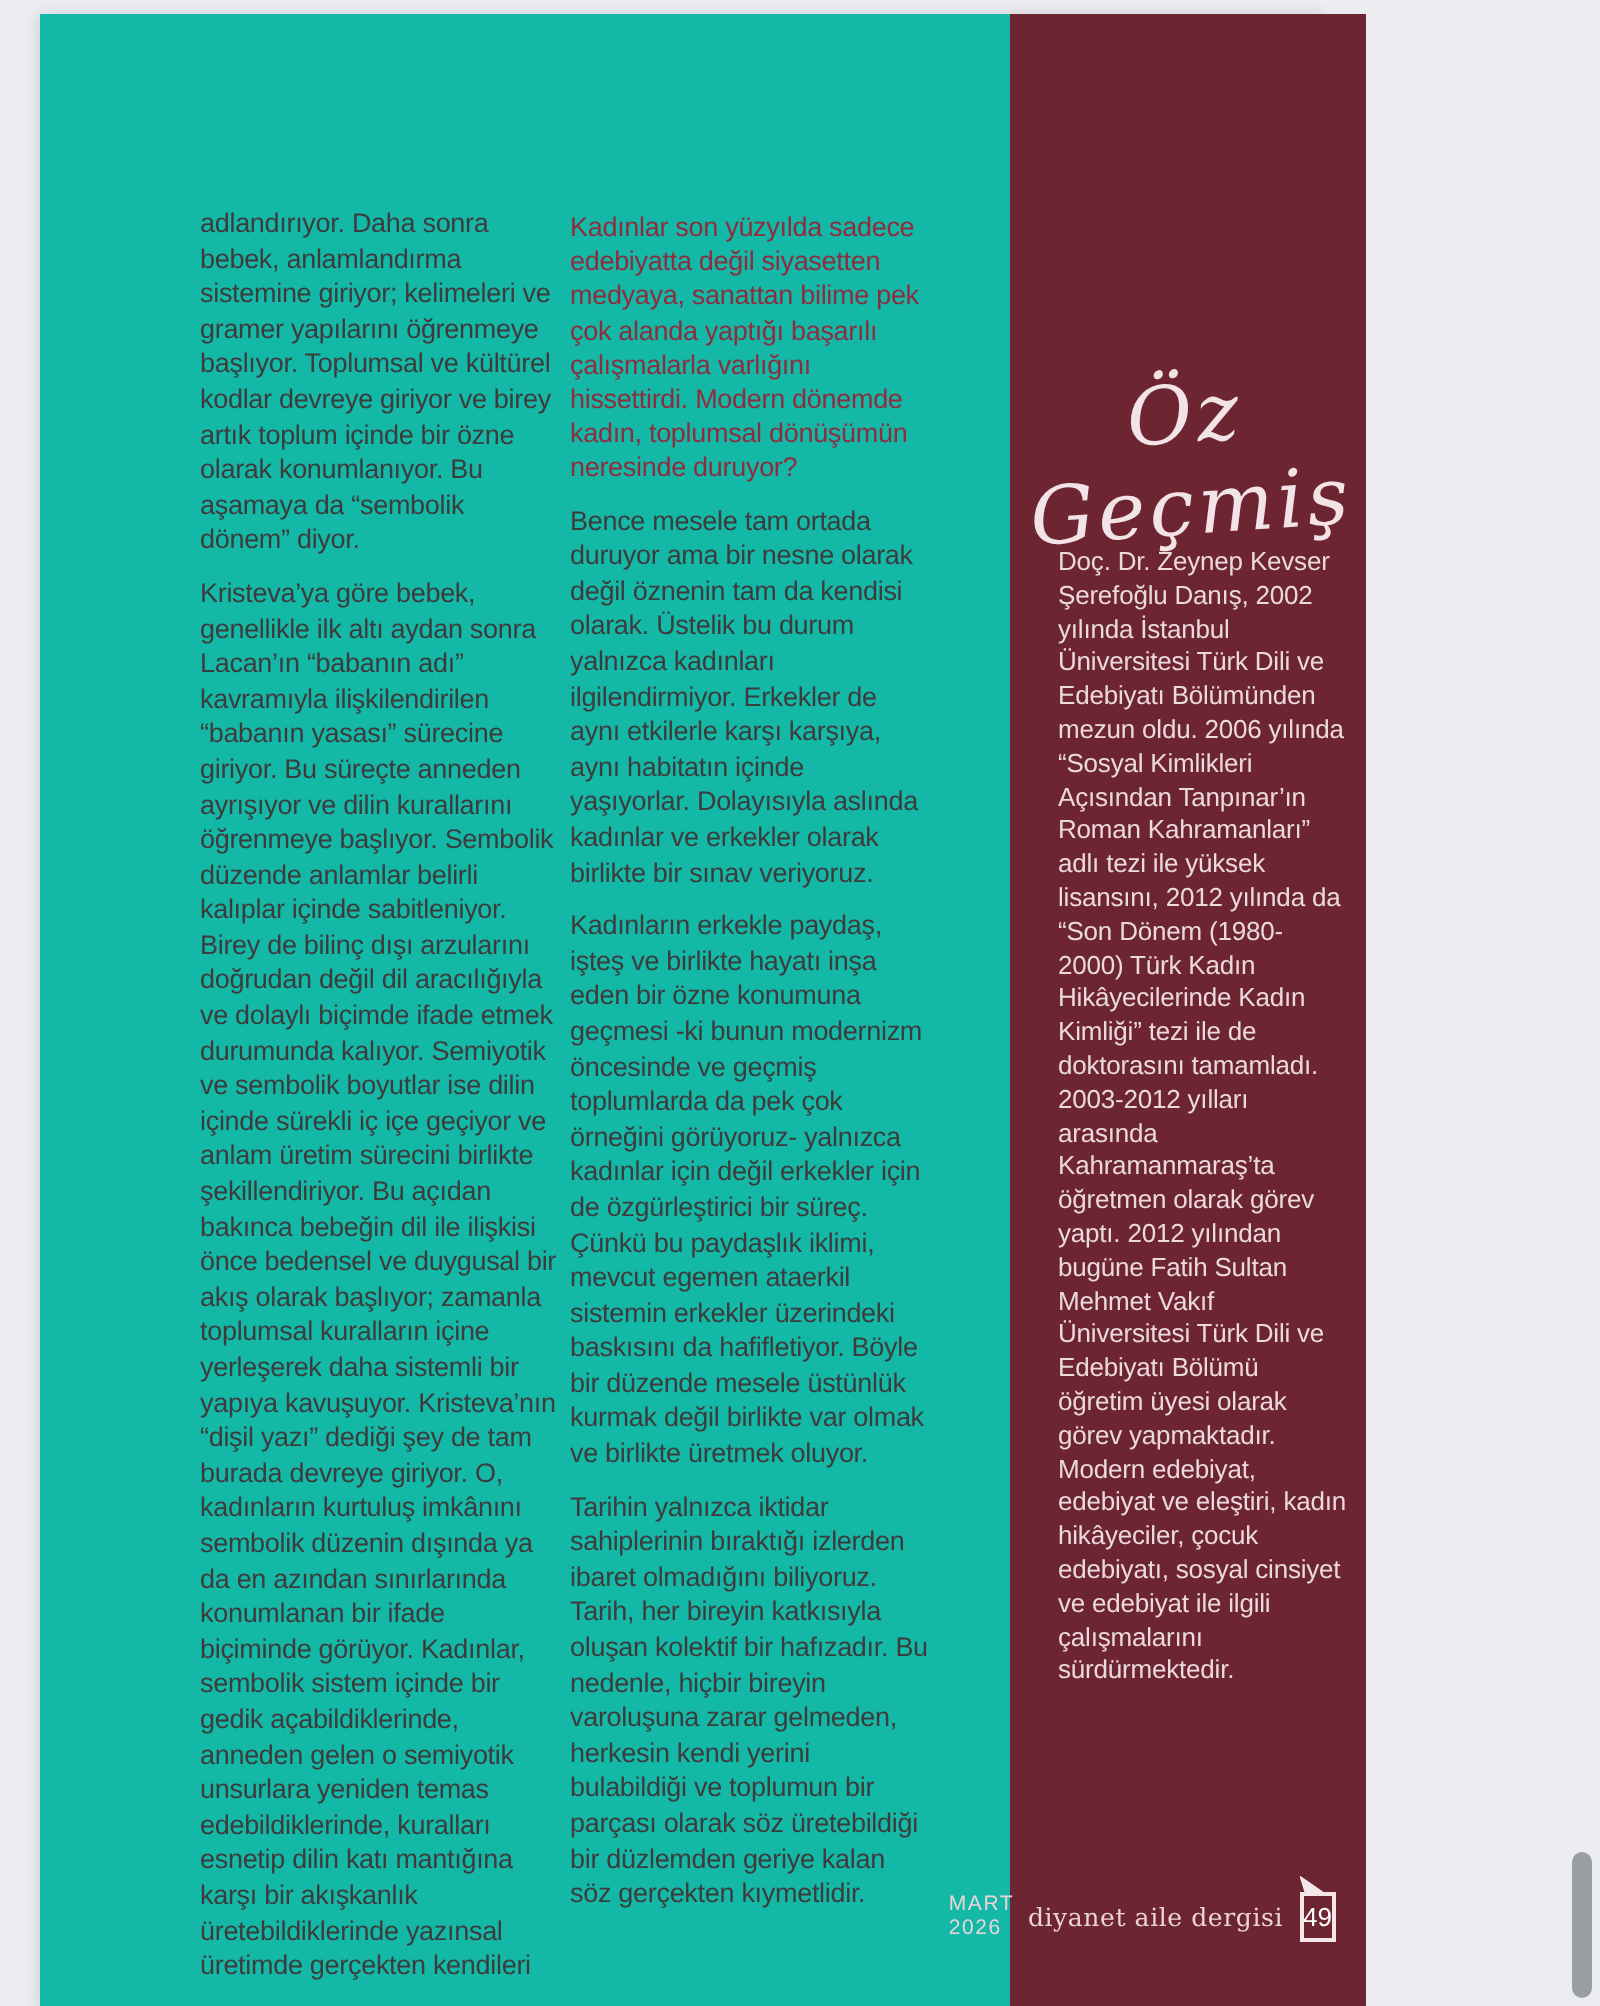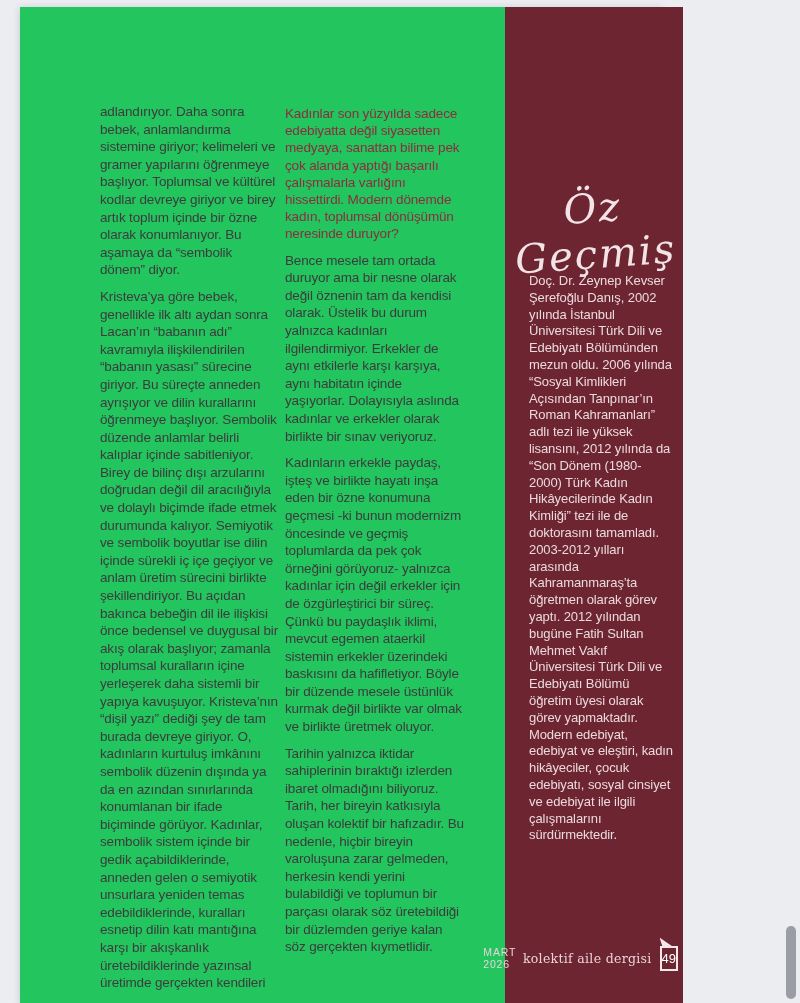--- a/index.html
+++ b/index.html
@@ -9,21 +9,21 @@
     font-family: "Liberation Sans", sans-serif;
     position: relative;
   }
   .viewport { position: absolute; inset: 0; }
 
   
   .paper {
     position: absolute;
     left: 20px; top: 7px;
     width: 642px; height: 996px;
-    background: #22c55e;
+    background: #14b8a6;
     box-shadow: 0 1px 7px rgba(40,40,60,0.20);
   }
 
   
   .col {
     position: absolute;
     top: 96px;
     color: #3d3c3c;
   }
   .col-1 { left: 80px;  width: 179px; }
@@ -73,21 +73,21 @@
 
   
   .cv-footer {
     position: absolute;
     left: 0; top: 938px;
     width: 100%;
     height: 26px;
     display: flex;
     align-items: center;
     justify-content: flex-end;
-    padding-right: 5px;
+    padding-right: 15px;
   }
   .issue-date {
     color: #e9d4d8;
     font-size: 10.5px;
     letter-spacing: 0.8px;
     margin-right: 7px;
   }
   .mag-logo {
     color: #e9d4d8;
     font-family: "DejaVu Serif", serif;
@@ -148,21 +148,21 @@
     </div>
 
     <div class="cv-panel">
       <div class="cv-heading">
         <span>Öz Geçmiş</span>
       </div>
       <div class="cv-bio">Doç. Dr. Zeynep Kevser Şerefoğlu Danış, 2002 yılında İstanbul Üniversitesi Türk Dili ve Edebiyatı Bölümünden mezun oldu. 2006 yılında “Sosyal Kimlikleri Açısından Tanpınar’ın Roman Kahramanları” adlı tezi ile yüksek lisansını, 2012 yılında da “Son Dönem (1980-2000) Türk Kadın Hikâyecilerinde Kadın Kimliği” tezi ile de doktorasını tamamladı. 2003-2012 yılları arasında Kahramanmaraş’ta öğretmen olarak görev yaptı. 2012 yılından bugüne Fatih Sultan Mehmet Vakıf Üniversitesi Türk Dili ve Edebiyatı Bölümü öğretim üyesi olarak görev yapmaktadır. Modern edebiyat, edebiyat ve eleştiri, kadın hikâyeciler, çocuk edebiyatı, sosyal cinsiyet ve edebiyat ile ilgili çalışmalarını sürdürmektedir.</div>
 
       <div class="cv-footer">
         <span class="issue-date">MART 2026</span>
-        <span class="mag-logo">kolektif aile dergisi</span>
+        <span class="mag-logo">diyanet aile dergisi</span>
         <span class="page-badge">
           <span class="badge-tail"></span>
           <span>49</span>
         </span>
       </div>
     </div>
 
   </div>
 
   <div class="scroll-track">

